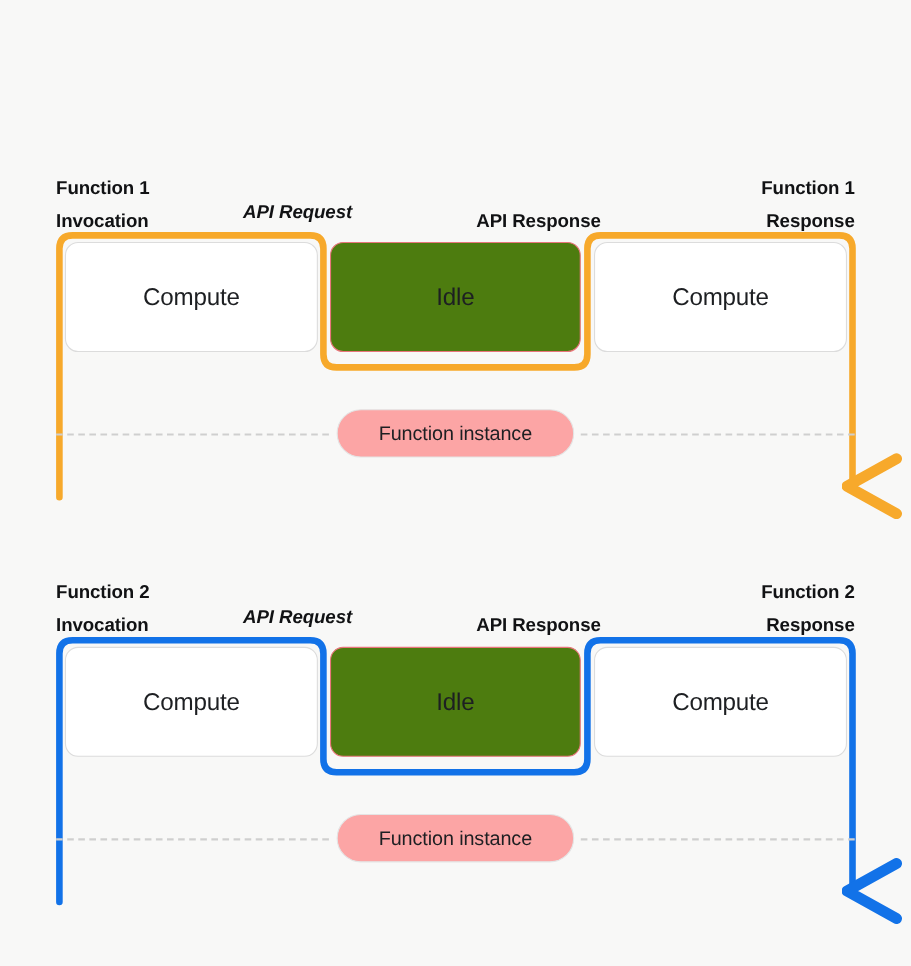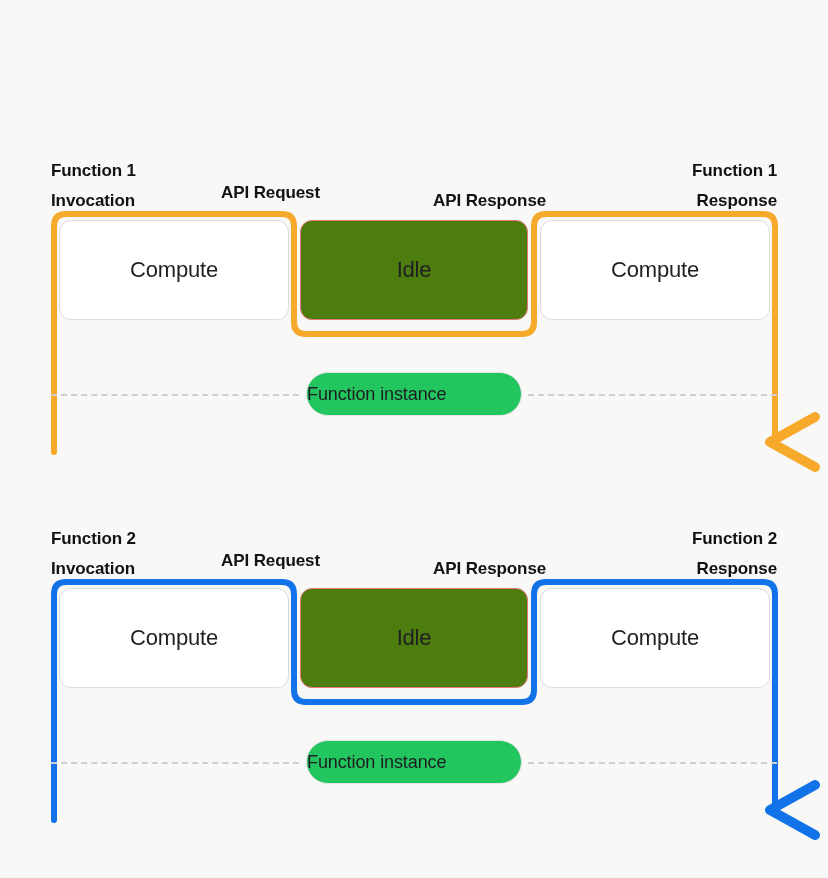--- a/index.html
+++ b/index.html
@@ -50,21 +50,21 @@
     font-weight: 700;
     color: #111214;
     line-height: 30px;
     letter-spacing: -0.1px;
     white-space: nowrap;
     margin-top: 12px;
   }
   .label .l2 { display: block; }
 
   .label-invocation { left: 51px;  top: 14px; text-align: left; }
-  .label-api-req    { left: 221px; top: 36px; }
+  .label-api-req    { left: 221px; top: 36px; font-style: italic; }
   .label-api-res    { left: 433px; top: 44px; }
   .label-response   { right: 51px; top: 14px; text-align: right; }
 
   
   .track {
     position: relative;
     height: 160px;
   }
 
   .bracket-svg {
@@ -115,26 +115,26 @@
   }
   .dash-left  { left: 51px;  width: 248px; }
   .dash-right { left: 528px; width: 249px; }
 
   .instance-pill {
     position: absolute;
     left: 306px;
     top: 8px;
     width: 216px;
     height: 44px;
-    background: #22c55e;
+    background: #fca5a5;
     border: 1px solid #e4e4e4;
     border-radius: 22px;
     display: flex;
     align-items: center;
-    justify-content: flex-start;
+    justify-content: center;
     font-size: 18px;
     color: #1d1f22;
     letter-spacing: -0.1px;
   }
 </style>
 </head>
 <body>
 
 <div id="page">
 

